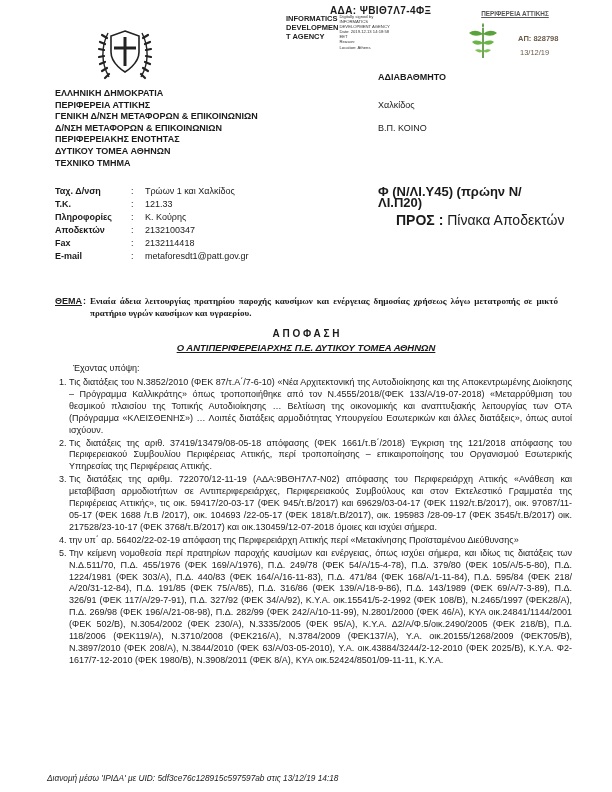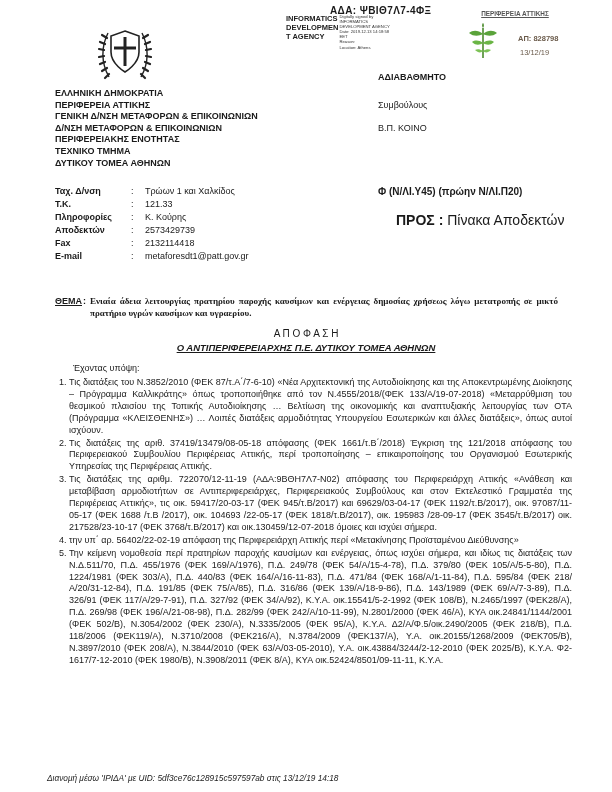--- a/index.html
+++ b/index.html
@@ -27,35 +27,35 @@
   .reg-date { position: absolute; left: 60px; top: 38px; font-size: 7.5px; color: #6a5a4a; }
 
   .classification { left: 378px; top: 72px; font-size: 9px; font-weight: bold; }
 
   .emblem { left: 98px; top: 25px; }
 
   .org-block { left: 55px; top: 88px; font-size: 9px; font-weight: bold; line-height: 11.6px; }
 
   .city { left: 378px; top: 100px; font-size: 9px; }
   .priority { left: 378px; top: 123px; font-size: 9px; }
-  .file-ref { left: 378px; top: 186px; width: 185px; font-size: 10px; font-weight: bold; line-height: 11px; }
+  .file-ref { left: 378px; top: 186px; width: 185px; font-size: 13px; font-weight: bold; line-height: 11px; }
   .to-line { left: 396px; top: 212px; font-size: 14px; text-align: right; }
   .to-line .lbl { font-weight: bold; }
 
   .contact { left: 55px; top: 186px; font-size: 9px; }
   .contact .row { display: flex; height: 13px; }
   .contact .lbl { width: 76px; font-weight: bold; }
   .contact .sep { width: 14px; }
 
   .subject { left: 55px; top: 295px; width: 503px; font-size: 9px; font-weight: bold; display: flex; line-height: 12px; }
   .subject .lbl { text-decoration: underline; white-space: nowrap; }
   .subject .colon { margin: 0 4px 0 1px; }
   .subject .txt { text-align: justify; font-family: Liberation Serif, serif; }
 
-  .decision-title { left: 0; top: 328px; width: 612px; text-align: center; font-size: 10px; font-weight: normal; }
+  .decision-title { left: 0; top: 328px; width: 612px; text-align: center; font-size: 10px; font-weight: bold; }
   .decision-sub { left: 0; top: 342px; width: 612px; text-align: center; font-size: 9.5px; font-weight: bold; text-decoration: underline; font-style: italic; }
   .intro { left: 73px; top: 363px; font-size: 9px; }
 
   .considerations { position: absolute; left: 55px; top: 376px; width: 503px;
     margin: 1px; padding: 0 0 0 13px;
     font-size: 9px; line-height: 11.9px; text-align: justify; }
   .considerations li { margin-bottom: 1px; }
 
   .footer { left: 47px; top: 773px; font-size: 8.3px; font-style: italic; color: #222; }
 </style>
@@ -137,25 +137,25 @@
       </g>
     </svg>
   </span>
 
   <div class="abs org-block">
     <div>ΕΛΛΗΝΙΚΗ ΔΗΜΟΚΡΑΤΙΑ</div>
     <div>ΠΕΡΙΦΕΡΕΙΑ ΑΤΤΙΚΗΣ</div>
     <div>ΓΕΝΙΚΗ Δ/ΝΣΗ ΜΕΤΑΦΟΡΩΝ &amp; ΕΠΙΚΟΙΝΩΝΙΩΝ</div>
     <div>Δ/ΝΣΗ ΜΕΤΑΦΟΡΩΝ &amp; ΕΠΙΚΟΙΝΩΝΙΩΝ</div>
     <div>ΠΕΡΙΦΕΡΕΙΑΚΗΣ ΕΝΟΤΗΤΑΣ</div>
+    <div>ΔΥΤΙΚΟΥ ΤΟΜΕΑ ΑΘΗΝΩΝ</div>
     <div>ΤΕΧΝΙΚΟ ΤΜΗΜΑ</div>
-    <div>ΔΥΤΙΚΟΥ ΤΟΜΕΑ ΑΘΗΝΩΝ</div>
-  </div>
-
-  <div class="abs city">Συμβούλους</div>
+  </div>
+
+  <div class="abs city">Χαλκίδος</div>
   <div class="abs priority">Β.Π. ΚΟΙΝΟ</div>
   <div class="abs file-ref">Φ (Ν/ΛΙ.Υ45) (πρώην Ν/ΛΙ.Π20)</div>
   <div class="abs to-line">
     <span class="lbl">ΠΡΟΣ :</span>
     <span>Πίνακα Αποδεκτών</span>
   </div>
 
   <div class="abs contact">
     <div class="row">
       <span class="lbl">Ταχ. Δ/νση</span>
@@ -168,21 +168,21 @@
       <span class="val">121.33</span>
     </div>
     <div class="row">
       <span class="lbl">Πληροφορίες</span>
       <span class="sep">:</span>
       <span class="val">Κ. Κούρης</span>
     </div>
     <div class="row">
       <span class="lbl">Αποδεκτών</span>
       <span class="sep">:</span>
-      <span class="val">2573429739</span>
+      <span class="val">2132100347</span>
     </div>
     <div class="row">
       <span class="lbl">Fax</span>
       <span class="sep">:</span>
       <span class="val">2132114418</span>
     </div>
     <div class="row">
       <span class="lbl">E-mail</span>
       <span class="sep">:</span>
       <span class="val">metaforesdt1@patt.gov.gr</span>

